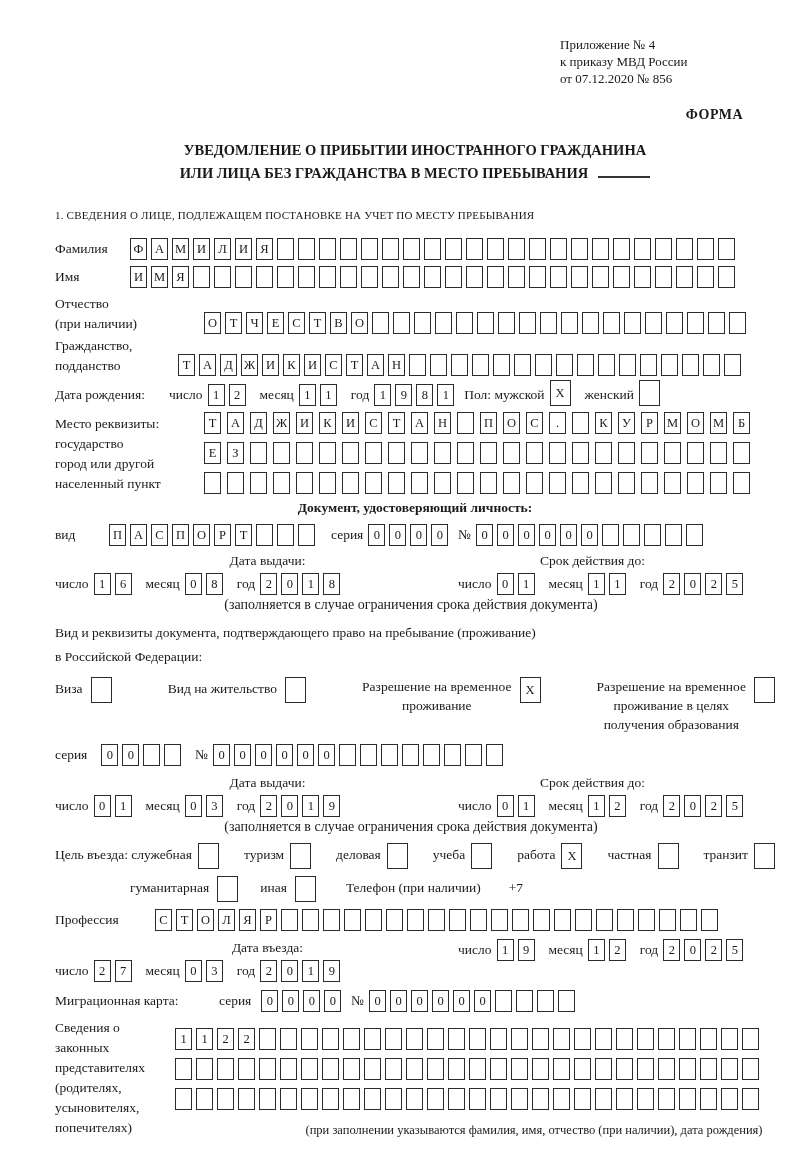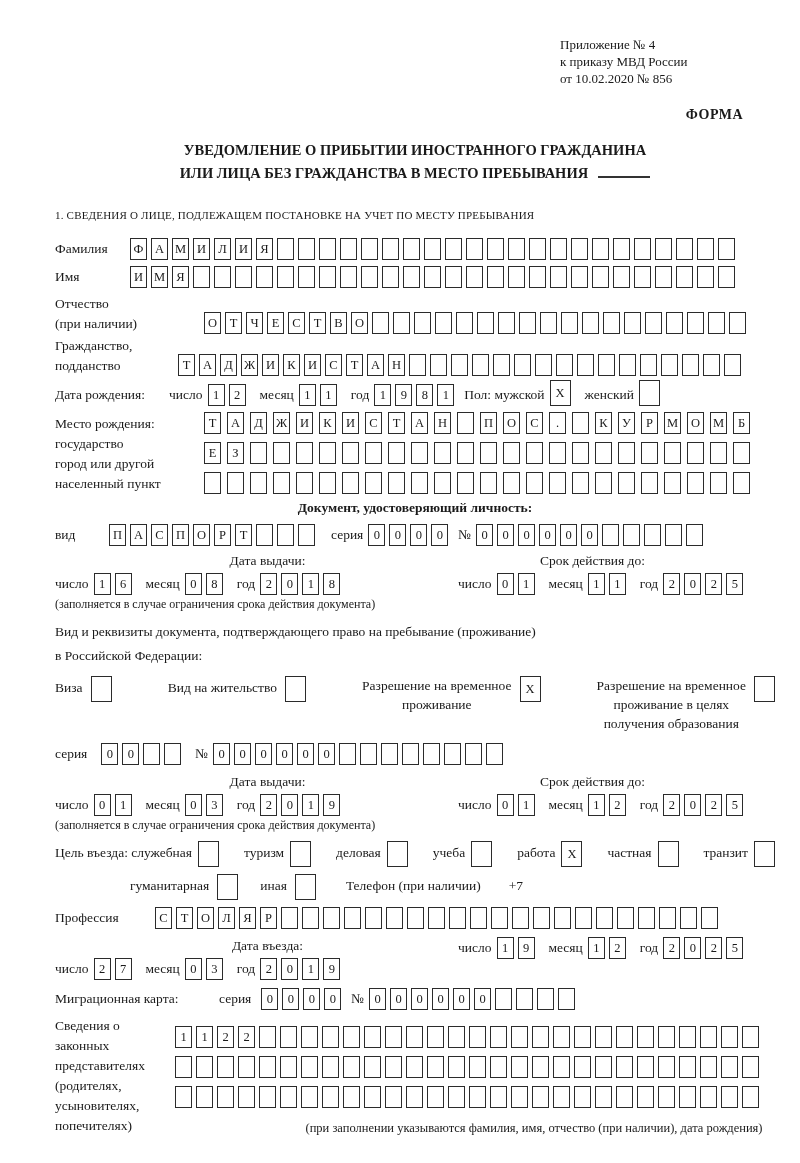--- a/index.html
+++ b/index.html
@@ -25,38 +25,38 @@
   .cbg .bx{width:19px;height:24px;line-height:24px;margin-right:0;}
   .mr6{margin-right:6px;} .mr10{margin-right:10px;} .mr14{margin-right:14px;}
   .center-head{font-weight:bold;text-align:center;font-size:13.5px;margin:6px 0 8px 0;}
   .date-pair{display:flex;margin-bottom:2px;}
   .dcol-l{width:355px;flex:none;}
   .dcol-r{flex:1;}
   .dhead{text-align:center;line-height:18px;margin-bottom:3px;}
   .dhead.l{padding-left:70px;}
   .dline{display:flex;align-items:flex-start;}
   .dlbl{line-height:22px;margin-right:5px;}
-  .fill-note{font-size:12px;text-align:left;padding-right:8px;margin:2px 0 8px 0;}
+  .fill-note{font-size:14px;text-align:center;padding-right:8px;margin:2px 0 8px 0;}
   .intro{line-height:24px;}
   .cbrow{display:flex;justify-content:space-between;align-items:flex-start;margin:8px 0 10px 0;}
   .cbitem{display:flex;align-items:flex-start;}
   .cbtxt{text-align:center;line-height:19px;margin-right:8px;}
   .purpose-row{display:flex;justify-content:space-between;align-items:flex-start;margin-bottom:7px;}
   .purpose-row .opt{display:flex;align-items:flex-start;}
   .purpose-row .opt .t{line-height:24px;margin-right:6px;}
   .phone-row{display:flex;align-items:flex-start;margin-left:75px;margin-bottom:7px;}
   .rep-note{font-size:12.5px;margin-left:130px;text-align:center;margin-top:12px;line-height:16px;}
 </style>
 </head>
 <body>
 
 <div class="right-block">
   <div>Приложение № 4</div>
   <div>к приказу МВД России</div>
-  <div>от 10.02.2020 № 856</div>
+  <div>от 07.12.2020 № 856</div>
 </div>
 
 <div class="forma">ФОРМА</div>
 
 <div class="title">
   <div>УВЕДОМЛЕНИЕ О ПРИБЫТИИ ИНОСТРАННОГО ГРАЖДАНИНА</div>
   <div><span>ИЛИ ЛИЦА БЕЗ ГРАЖДАНСТВА В МЕСТО ПРЕБЫВАНИЯ</span><span class="blank-line"></span></div>
 </div>
 
 <div class="section">1. СВЕДЕНИЯ О ЛИЦЕ, ПОДЛЕЖАЩЕМ ПОСТАНОВКЕ НА УЧЕТ ПО МЕСТУ ПРЕБЫВАНИЯ</div>
@@ -98,21 +98,21 @@
     <span class="dlbl">год</span>
     <span class="bxg mr6"><span class="bx">1</span><span class="bx">9</span><span class="bx">8</span><span class="bx">1</span></span>
     <span class="dlbl">Пол: мужской</span>
     <span class="bxg cbg mr14"><span class="bx">X</span></span>
     <span class="dlbl">женский</span>
     <span class="bxg cbg"><span class="bx"></span></span>
   </div>
 
   <div class="frow" style="margin-bottom:2px">
     <span class="lbl lbl2" style="width:149px">
-      <div>Место рождения:</div>
+      <div>Место реквизиты:</div>
       <div>государство</div>
       <div>город или другой</div>
       <div>населенный пункт</div>
     </span>
     <span>
       <div class="bxg wide" style="margin-bottom:8px"><span class="bx">Т</span><span class="bx">А</span><span class="bx">Д</span><span class="bx">Ж</span><span class="bx">И</span><span class="bx">К</span><span class="bx">И</span><span class="bx">С</span><span class="bx">Т</span><span class="bx">А</span><span class="bx">Н</span><span class="bx"></span><span class="bx">П</span><span class="bx">О</span><span class="bx">С</span><span class="bx">.</span><span class="bx"></span><span class="bx">К</span><span class="bx">У</span><span class="bx">Р</span><span class="bx">М</span><span class="bx">О</span><span class="bx">М</span><span class="bx">Б</span></div>
       <div class="bxg wide" style="margin-bottom:8px"><span class="bx">Е</span><span class="bx">З</span><span class="bx"></span><span class="bx"></span><span class="bx"></span><span class="bx"></span><span class="bx"></span><span class="bx"></span><span class="bx"></span><span class="bx"></span><span class="bx"></span><span class="bx"></span><span class="bx"></span><span class="bx"></span><span class="bx"></span><span class="bx"></span><span class="bx"></span><span class="bx"></span><span class="bx"></span><span class="bx"></span><span class="bx"></span><span class="bx"></span><span class="bx"></span><span class="bx"></span></div>
       <div class="bxg wide"><span class="bx"></span><span class="bx"></span><span class="bx"></span><span class="bx"></span><span class="bx"></span><span class="bx"></span><span class="bx"></span><span class="bx"></span><span class="bx"></span><span class="bx"></span><span class="bx"></span><span class="bx"></span><span class="bx"></span><span class="bx"></span><span class="bx"></span><span class="bx"></span><span class="bx"></span><span class="bx"></span><span class="bx"></span><span class="bx"></span><span class="bx"></span><span class="bx"></span><span class="bx"></span><span class="bx"></span></div>
     </span>
   </div>

